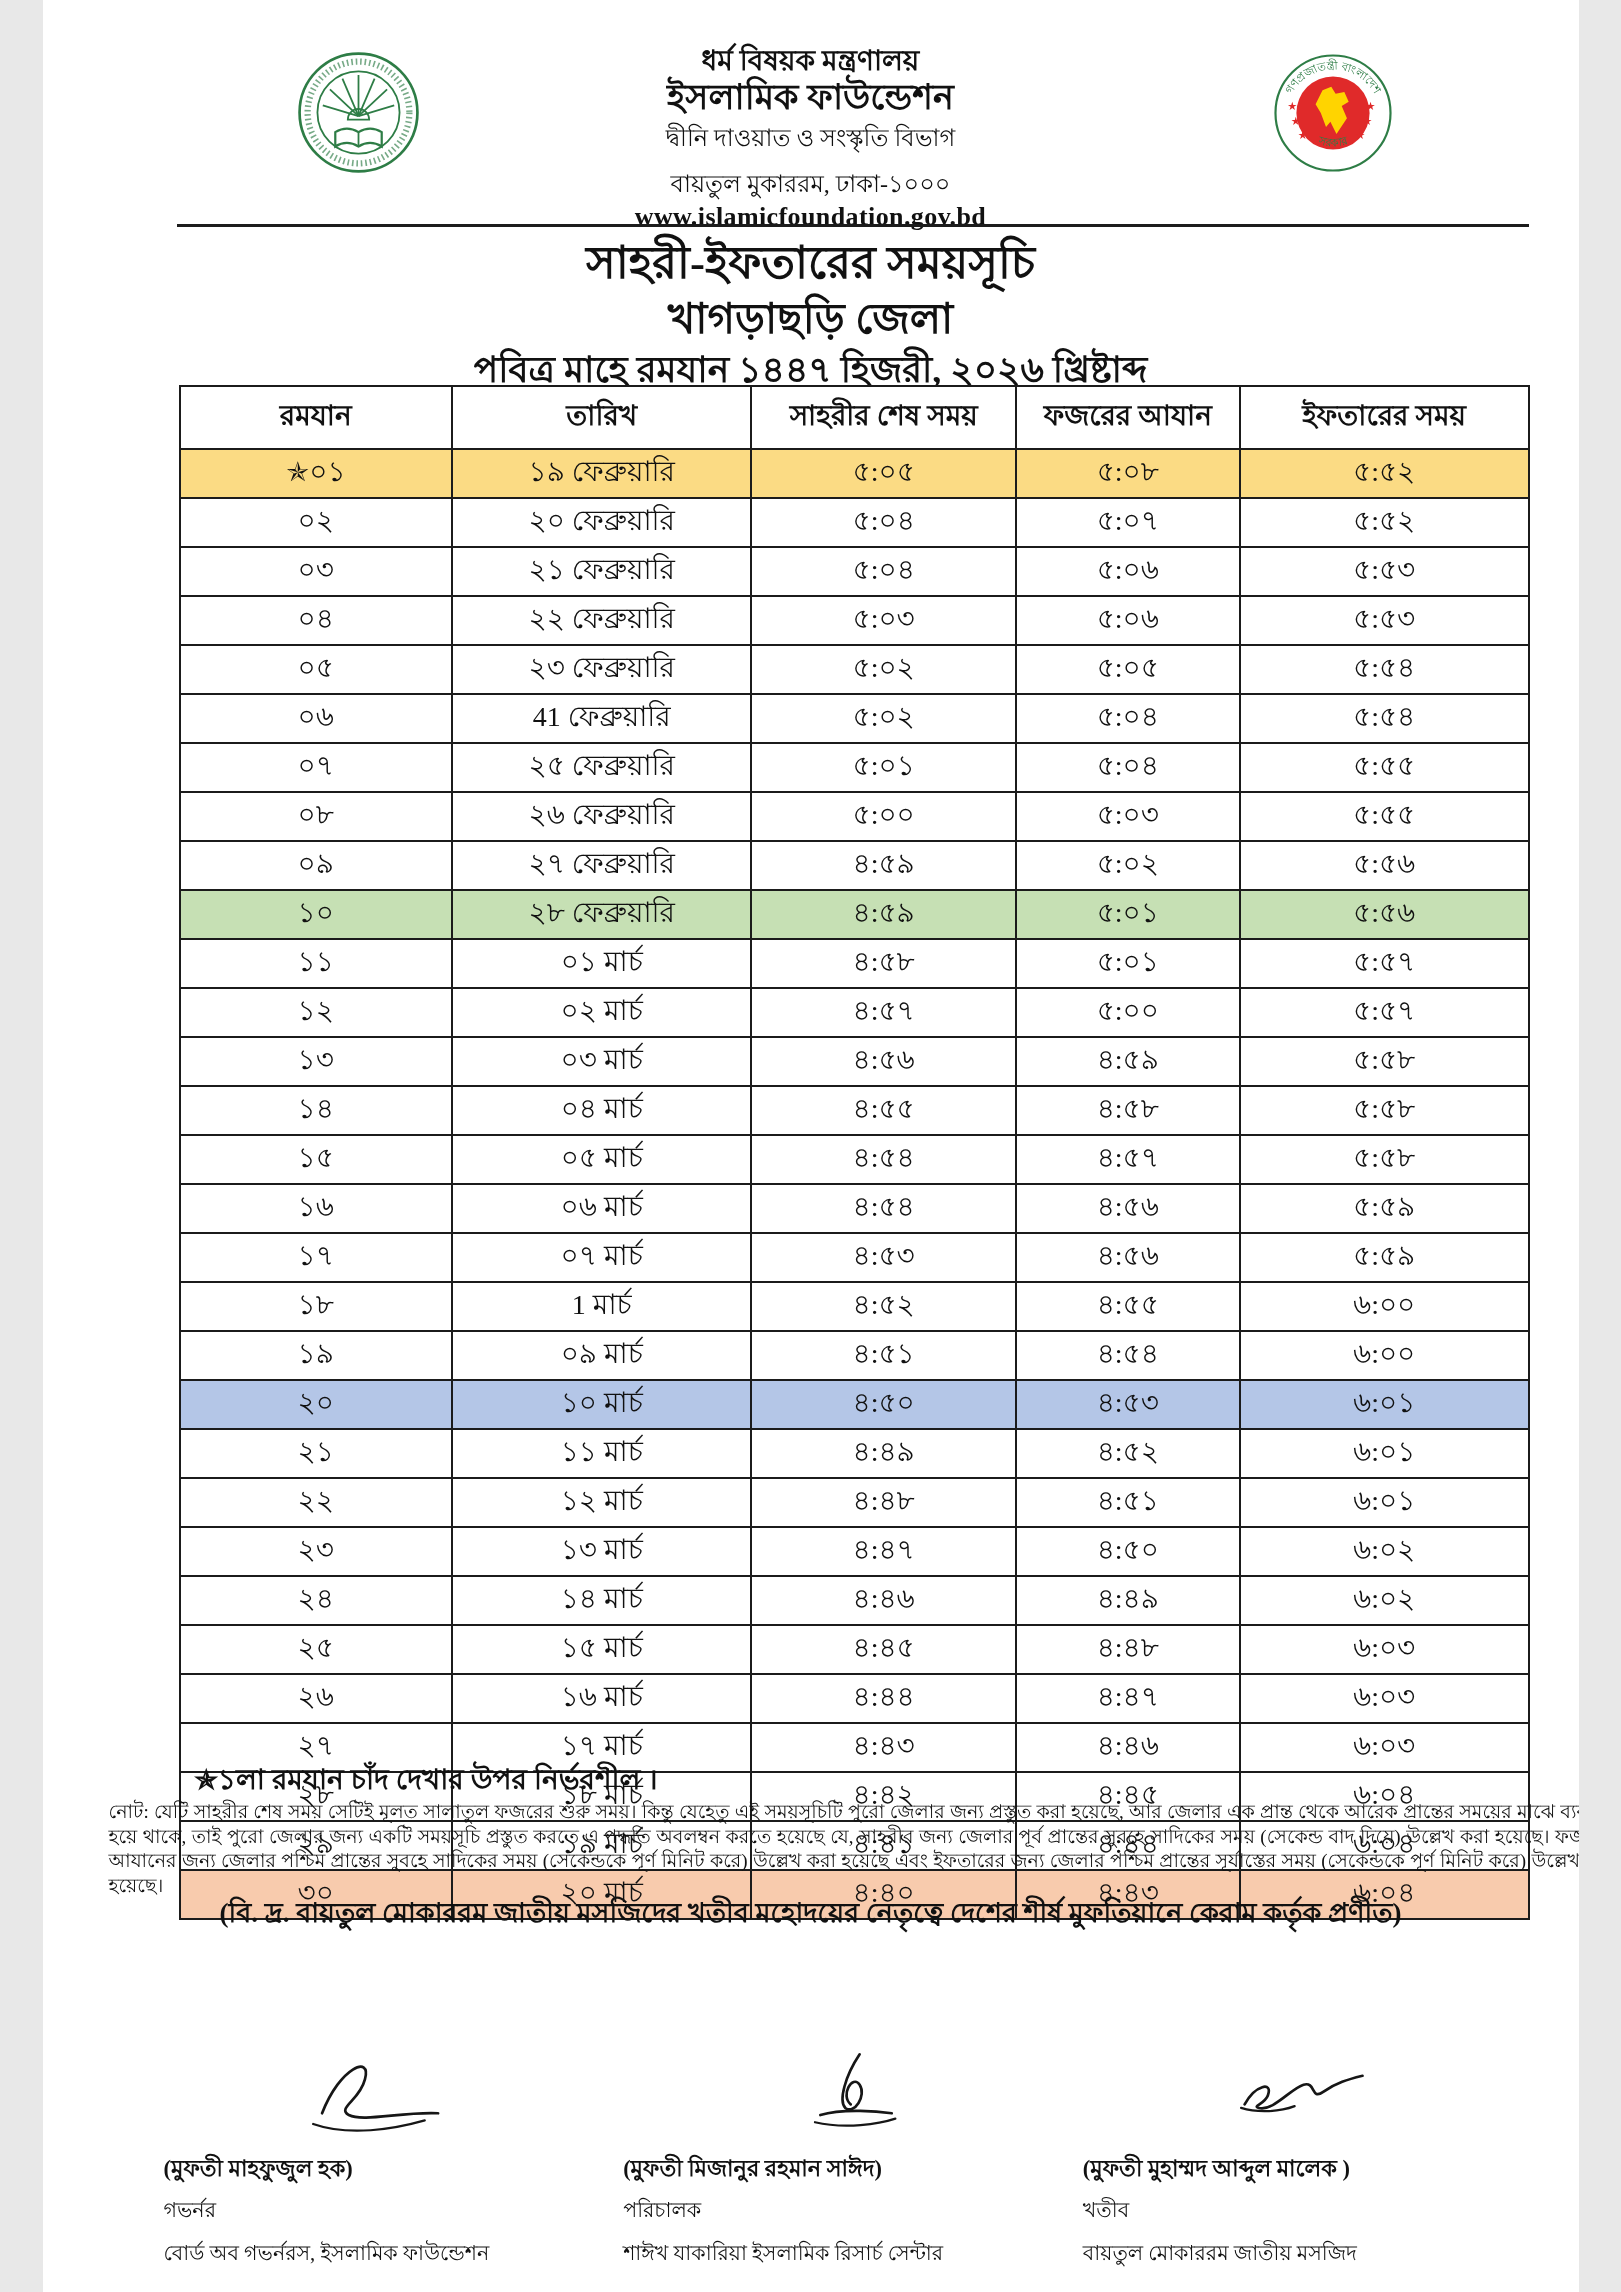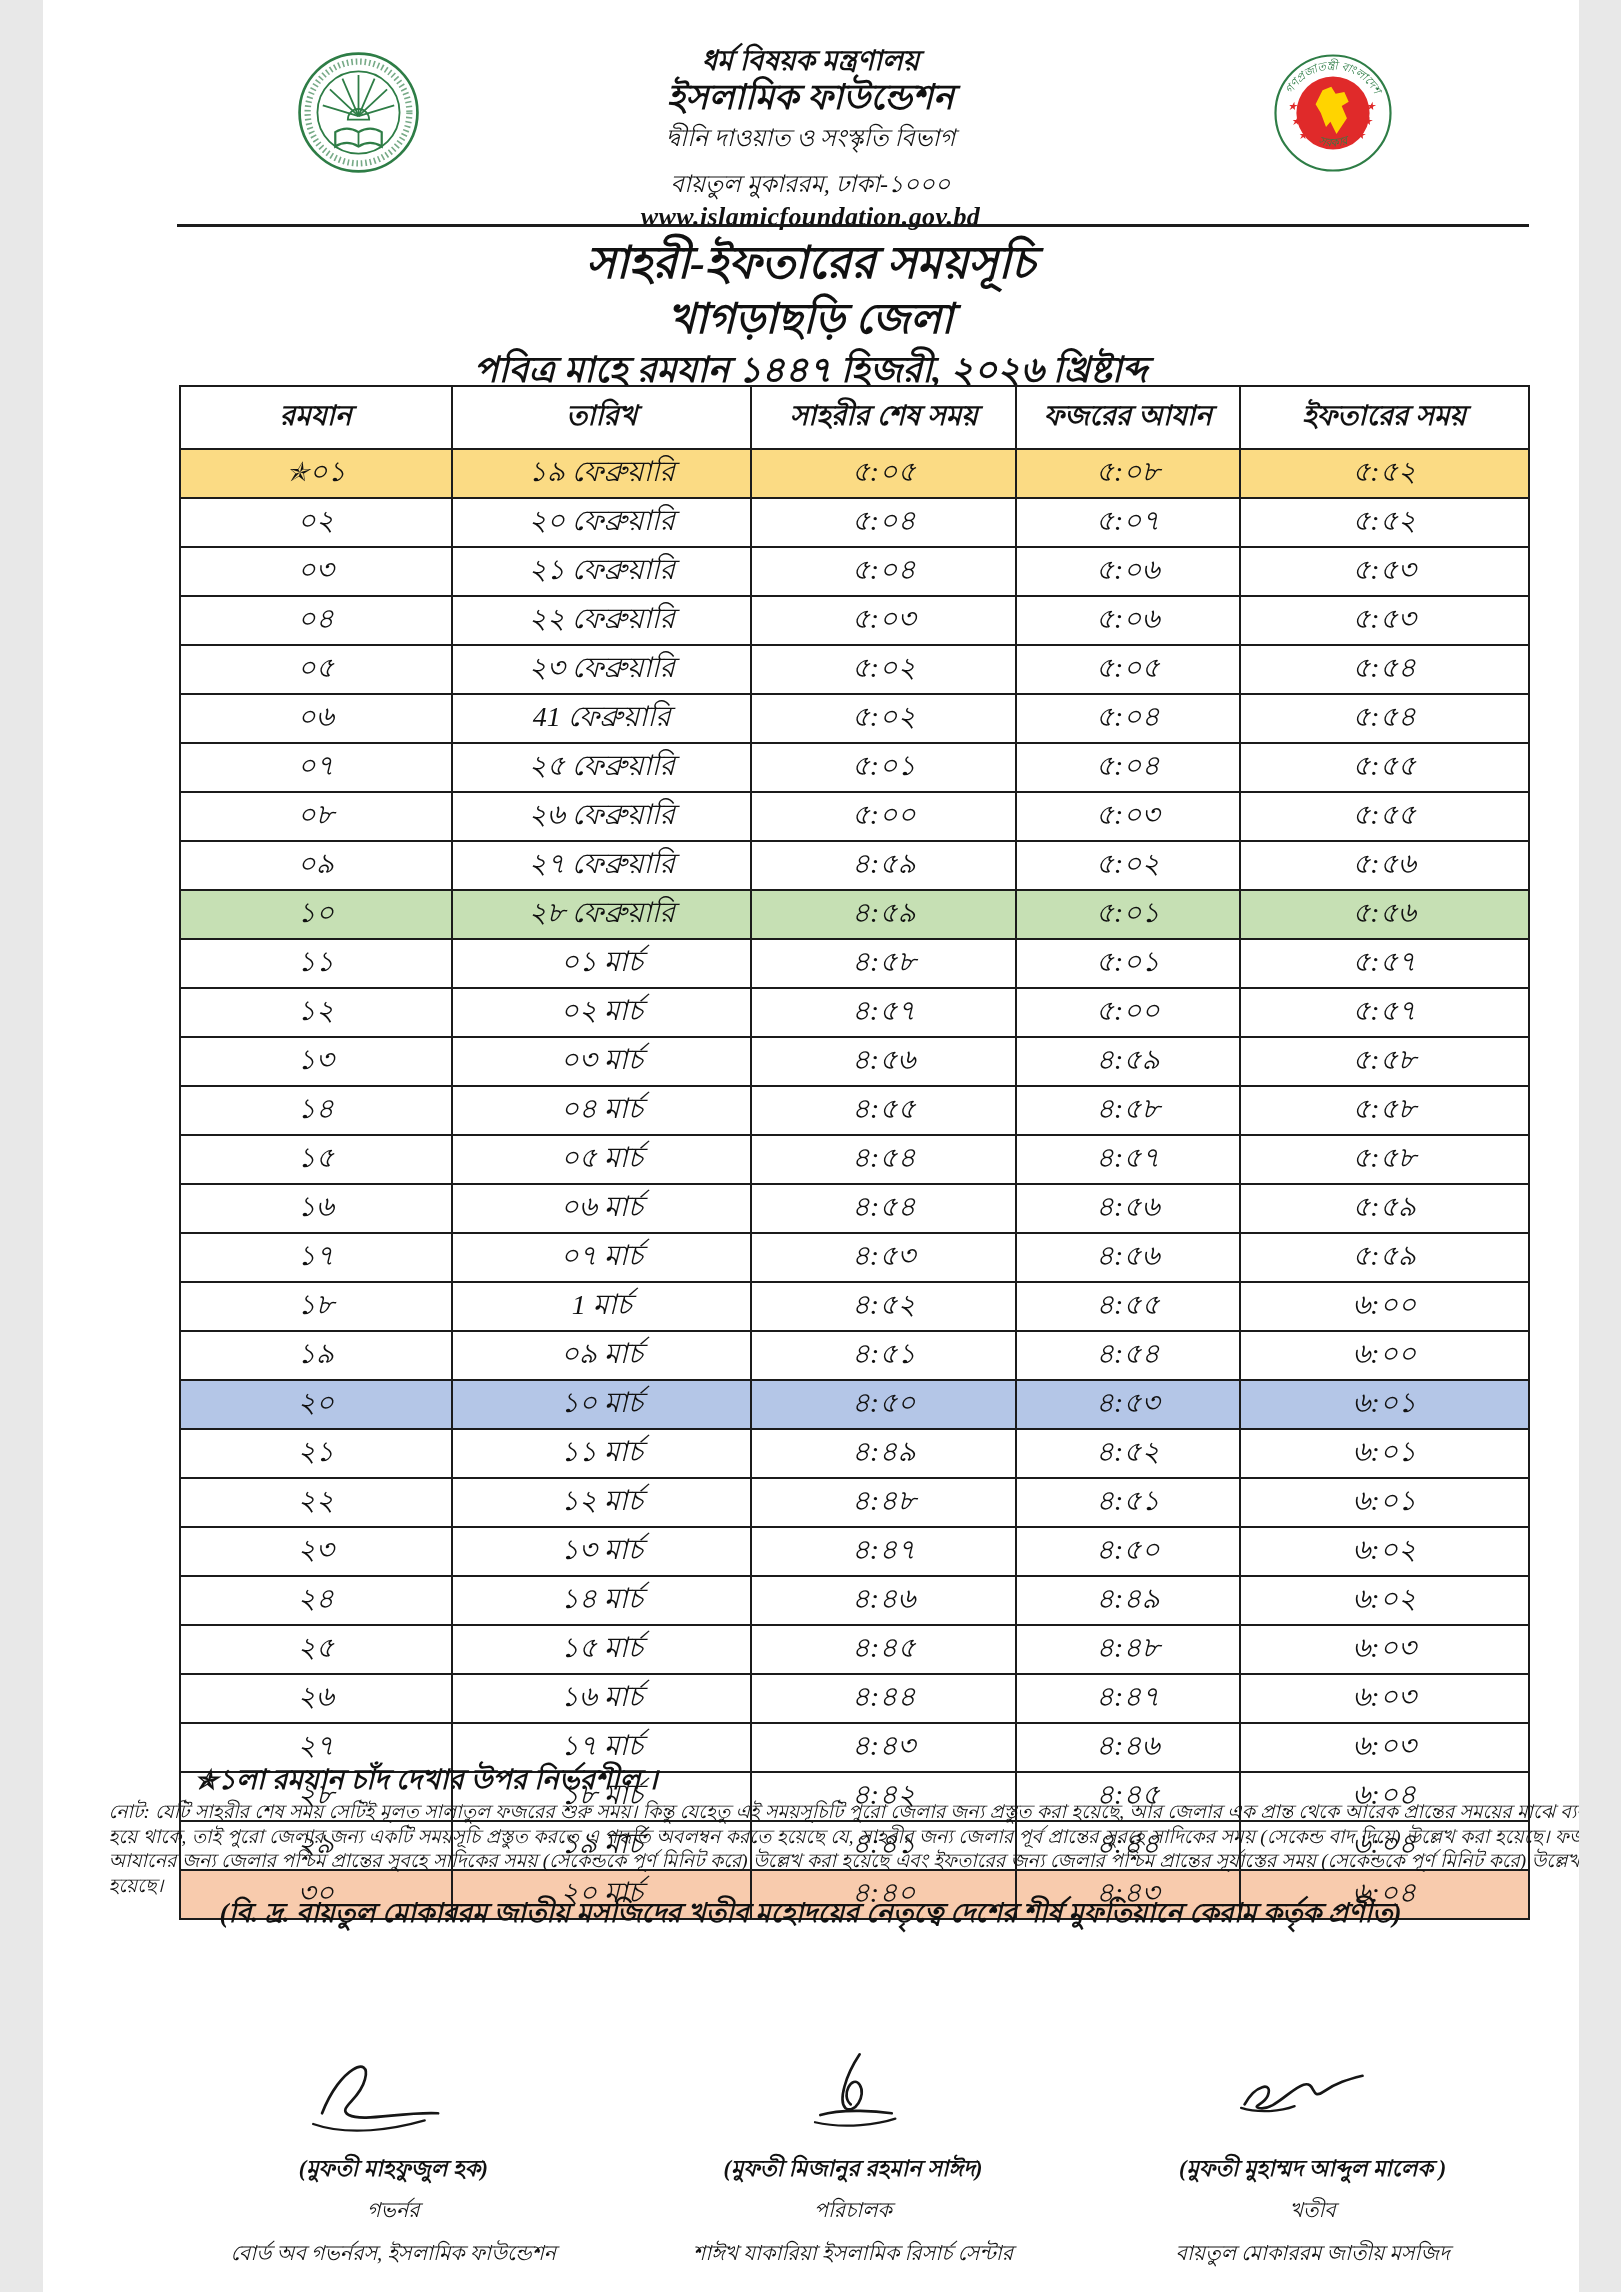--- a/index.html
+++ b/index.html
@@ -5,21 +5,20 @@
   * { margin:0; padding:0; box-sizing:border-box; }
   html,body { background:#e8e8e8; }
   .page {
     position:relative;
     width:1536px; height:2293px;
     margin:0 auto;
     background:#ffffff;
     font-family:"Liberation Serif","DejaVu Serif",serif;
     color:#111;
     overflow:hidden;
-    font-style:italic;
   }
   
   .header { position:absolute; top:45px; left:0; width:100%; text-align:center; }
   .logo-left  { position:absolute; left:253px;  top:5.4px; width:125px; height:125px; }
   .logo-right { position:absolute; left:1229px; top:7.2px; width:122px; height:122px; }
   .h-ministry   { font-size:28px; font-weight:bold; line-height:1.15; }
   .h-foundation { font-size:35px; font-weight:bold; line-height:1.2; }
   .h-division   { font-size:24px; line-height:1.25; margin-top:3.6px; }
   .h-address    { font-size:24px; line-height:1.25; margin-top:16px; }
   .h-website    { font-size:26px; font-weight:bold; margin-top:3.6px; letter-spacing:0.4px; }
@@ -52,21 +51,21 @@
   .footnote { position:absolute; top:1758px; left:152px; font-size:28px; font-weight:bold; }
   .note {
     position:absolute; top:1800px; left:66px; width:1506px;
     font-size:19px; line-height:1.3; text-align:justify;
   }
   .attribution { position:absolute; top:1892px; left:0; width:100%;
     text-align:center; font-size:27px; font-weight:bold; }
   
   .signatures { position:absolute; top:2049px; left:121px; width:1379px;
     display:grid; grid-template-columns:1fr 1fr 1fr; }
-  .sig-block { text-align:center; }
+  .sig-block { text-align:left; }
   .sig-scribble { height:100px; display:block; margin:0 auto; }
   .sig-name { font-size:22.4px; font-weight:bold; margin-top:1.8px; }
   .sig-title { font-size:20.6px; margin-top:7.2px; }
   .sig-org { font-size:20.6px; margin-top:9px; }
   
   .seal-green { stroke:var(--color-logo-green); fill:none; }
   .seal-text  { fill:var(--color-logo-green); }
 </style>
 </head>
 <body>

